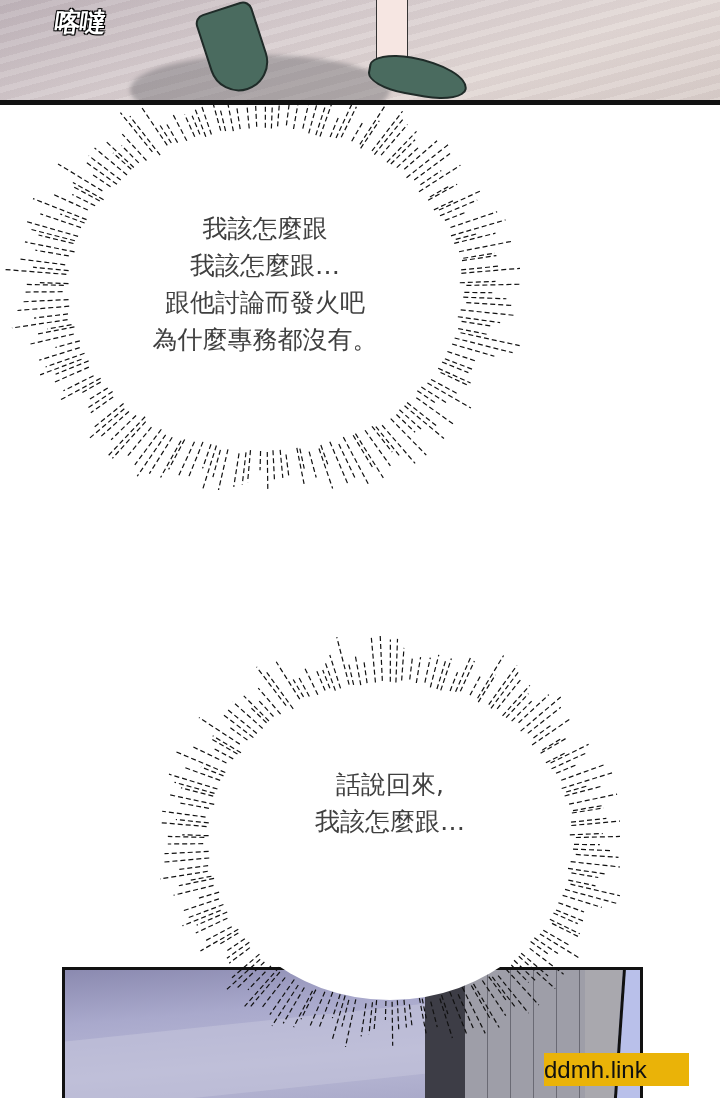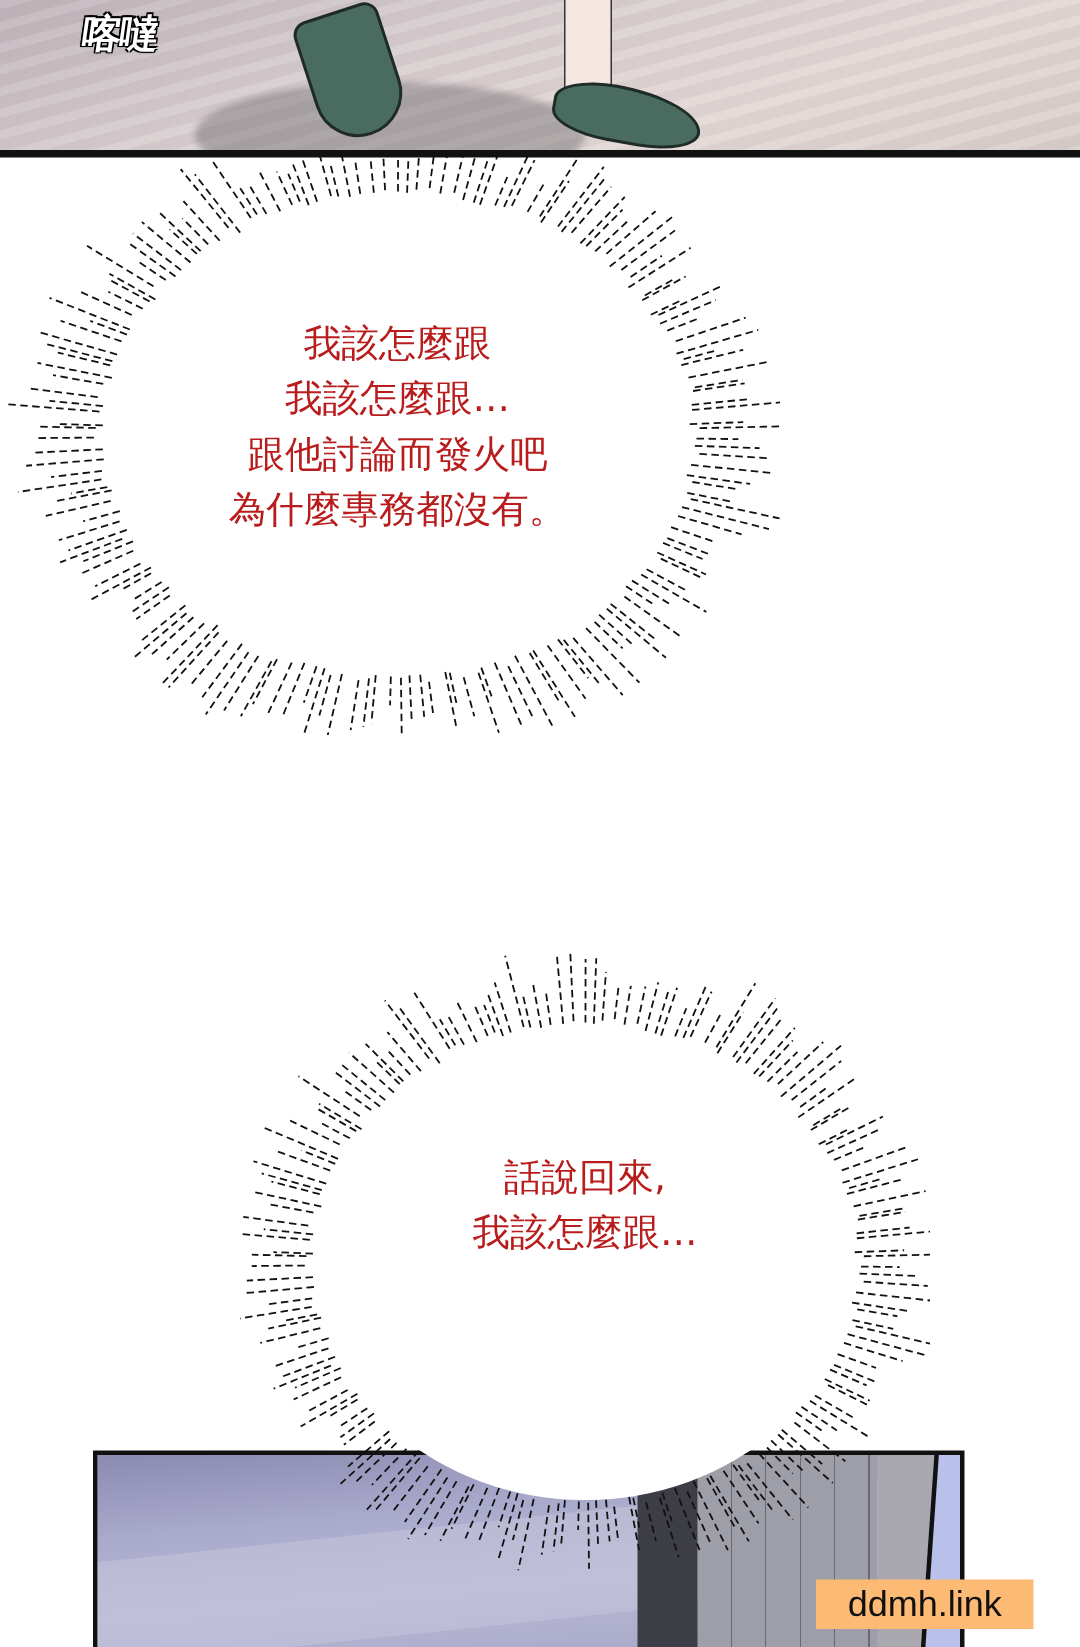--- a/index.html
+++ b/index.html
@@ -16,35 +16,35 @@
   .slipper { position:absolute; background:#4a6b5f; border:2px solid #1f2b28; }
   .slipper.left { left:205px; top:6px; width:55px; height:82px; border-radius:10px 10px 30px 30px; transform:rotate(-18deg); }
   .slipper.right { left:368px; top:58px; width:96px; height:34px; border-radius:40% 60% 40% 40%; transform:rotate(10deg); }
   .leg { position:absolute; left:376px; top:0; width:30px; height:72px; background:#f6e6e2; border-left:1.5px solid #333; border-right:1.5px solid #333; }
   .sfx { position:absolute; left:55px; top:5px; font-size:26px; font-weight:bold; color:#fff;
     text-shadow: 0 0 2px #000, 1px 1px 0 #000, -1px -1px 0 #000, 1px -1px 0 #000, -1px 1px 0 #000;
     transform: skewX(-8deg); letter-spacing:-1px; }
 
   .bubble { position:absolute; }
   .bubble svg { position:absolute; left:0; top:0; }
-  .bubble-text { position:absolute; text-align:center; color:#b91c1c; font-size:25px; line-height:37px; white-space:nowrap; }
+  .bubble-text { position:absolute; text-align:center; color:#404040; font-size:25px; line-height:37px; white-space:nowrap; }
   .line { display:block; }
 
   .panel-bottom { position:absolute; left:62px; top:967px; width:581px; height:140px;
     border:3px solid #111; box-sizing:border-box; overflow:hidden;
     background: linear-gradient(175deg, #8b8ab0 0%, #a9a9cc 30%, #b9b9d6 60%, #a3a3c4 100%); }
   .floor-band { position:absolute; left:0; top:40px; width:600px; height:70px; background:#c3c3da; transform:skewY(-6deg); opacity:0.6; }
   .wall-dark { position:absolute; left:360px; top:0; width:40px; height:140px; background:#3d3d46; }
   .wall-mid { position:absolute; left:400px; top:0; width:120px; height:140px;
     background: repeating-linear-gradient(90deg, #9e9ea8 0 22px, #6a6a74 22px 23px); }
   .wall-gray { position:absolute; left:520px; top:0; width:45px; height:140px; background:#a9a8ae; }
   .wall-blue { position:absolute; left:553px; top:0; width:28px; height:140px; background:#b9c0ea; border-left:3px solid #111; transform:skewX(-4deg); }
 
-  .watermark { position:absolute; left:544px; top:1053px; width:145px; height:33px; background:#fdba74;
-    font-family:"Liberation Sans","DejaVu Sans",sans-serif; font-size:24px; color:#111; text-align:center; line-height:33px; }
+  .watermark { position:absolute; left:544px; top:1053px; width:145px; height:33px; background:#eab308;
+    font-family:"Liberation Sans","DejaVu Sans",sans-serif; font-size:24px; color:#111; line-height:33px; }
 </style>
 </head>
 <body>
 
 <div class="panel-top">
   <div class="grain"></div>
   <div class="shadow"></div>
   <div class="leg"></div>
   <div class="slipper left"></div>
   <div class="slipper right"></div>

